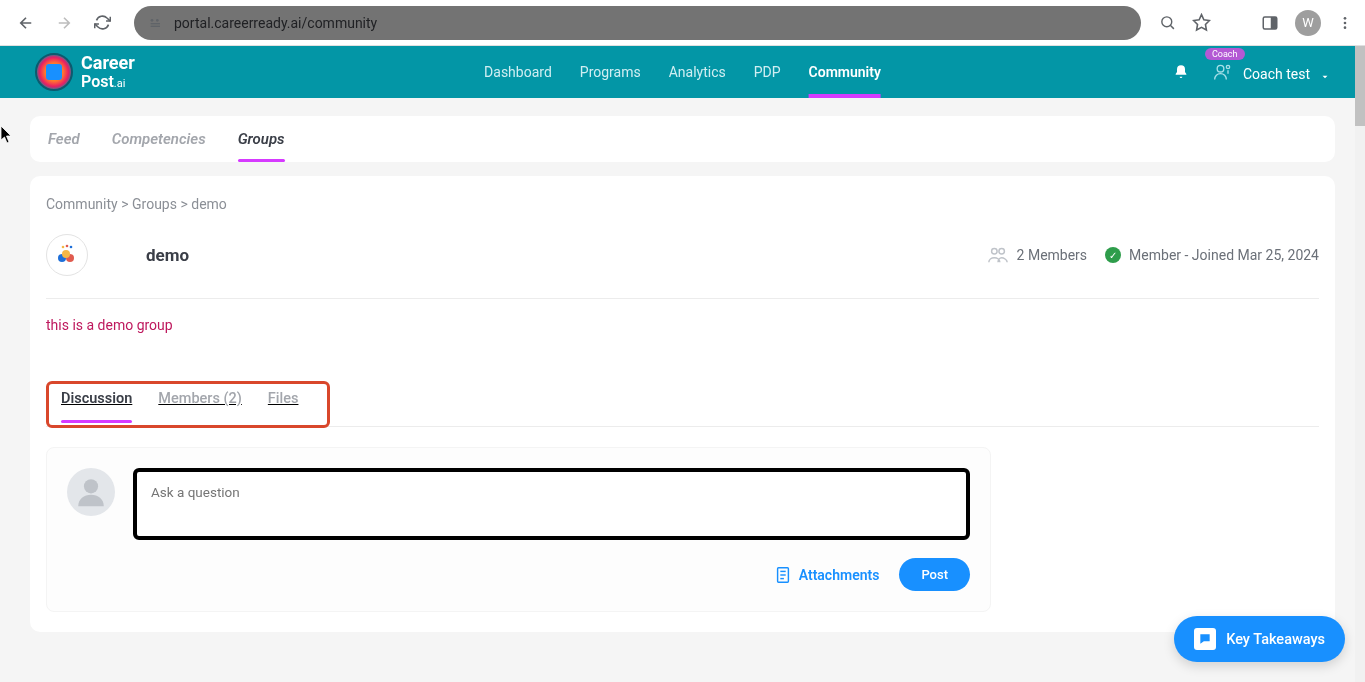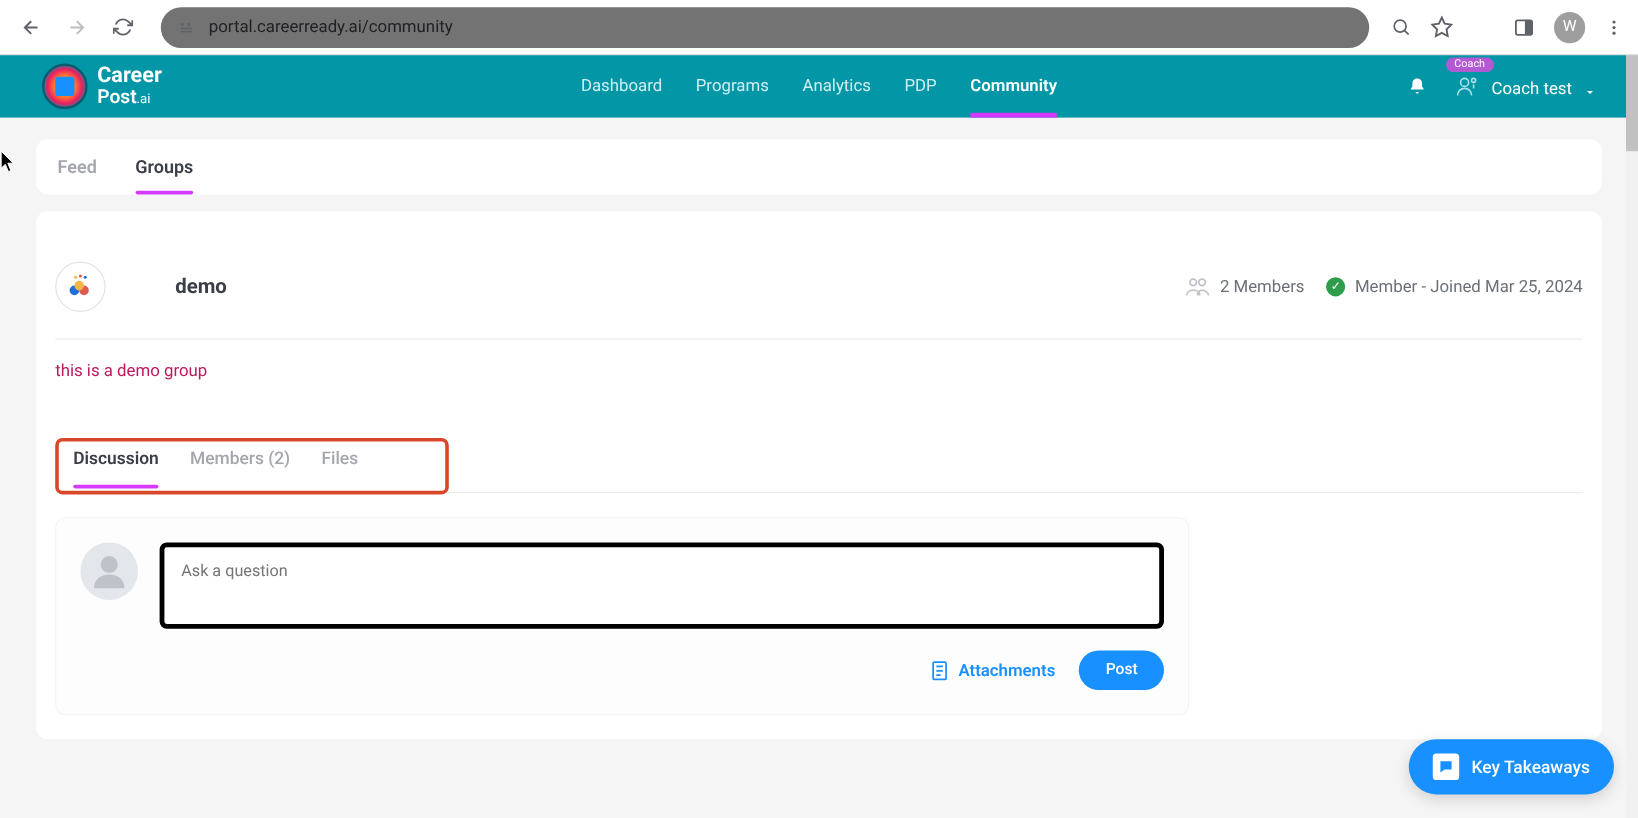--- a/index.html
+++ b/index.html
@@ -27,39 +27,39 @@
     .nav-link.active { color: #fff; font-weight: 600; }
     .nav-link.active::after { content: ''; position: absolute; bottom: -2px; left: 0; right: 0; height: 4px; background: #d63aff; }
     .nav-right { margin-left: auto; display: flex; align-items: center; gap: 24px; color: #fff; }
     .bell { font-size: 16px; }
     .user-area { display: flex; align-items: flex-end; gap: 10px; position: relative; }
     .coach-badge { position: absolute; top: -14px; left: -8px; background: #b359d4; color: #fff; font-size: 9px; padding: 1px 7px; border-radius: 8px; }
     .user-name { font-size: 14px; }
     
     
     .page-wrap { padding: 18px 30px; }
-    .sub-tabs-card { background: #fff; border-radius: 10px; padding: 0 18px; display: flex; gap: 32px; }
+    .sub-tabs-card { background: #fff; border-radius: 10px; padding: 0 18px; display: flex; gap: 32px; font-style: italic; }
     .sub-tab { padding: 14px 0; color: #a3a6ac; font-size: 15px; font-weight: 600; cursor: pointer; position: relative; }
     .sub-tab.active { color: #3a3e47; }
     .sub-tab.active::after { content: ''; position: absolute; bottom: 0; left: 0; right: 0; height: 3px; background: #d63aff; border-radius: 2px; }
     
     .content-card { background: #fff; border-radius: 10px; padding: 20px 16px; margin-top: 14px; }
     .breadcrumb { color: #8b8f96; font-size: 14px; }
     .breadcrumb span { cursor: pointer; }
     
     .group-header { display: flex; align-items: center; margin-top: 22px; padding-bottom: 22px; border-bottom: 1px solid #ececec; }
     .group-avatar { width: 42px; height: 42px; border-radius: 50%; border: 1px solid #e3e3e3; display: flex; align-items: center; justify-content: center; font-size: 18px; }
     .group-title { font-size: 17px; font-weight: 700; color: #3a3e47; margin-left: 58px; }
     .group-meta { margin-left: auto; display: flex; align-items: center; gap: 18px; color: #6b7078; font-size: 14px; }
     .members-icon { color: #bfc3c9; }
     .check-badge { width: 16px; height: 16px; border-radius: 50%; background: #2e9d4b; color: #fff; display: inline-flex; align-items: center; justify-content: center; font-size: 10px; }
     
     .group-desc { margin-top: 18px; color: #be185d; font-size: 14px; }
     
-    .inner-tabs-wrap { margin-top: 48px; border: 3px solid #d9472b; border-radius: 6px; padding: 6px 12px 14px 12px; display: inline-flex; gap: 26px; width: 328px; position: relative; }
+    .inner-tabs-wrap { margin-top: 48px; border: 3px solid #d9472b; border-radius: 6px; padding: 6px 12px 14px 12px; display: inline-flex; gap: 26px; width: 284px; position: relative; text-decoration: underline; }
     .inner-tab { color: #a3a6ac; font-size: 14.5px; font-weight: 500; cursor: pointer; padding-bottom: 4px; position: relative; }
     .inner-tab.active { color: #3a3e47; font-weight: 600; }
     .inner-tab.active::after { content: ''; position: absolute; bottom: -12px; left: 0; right: 0; height: 3px; background: #d63aff; border-radius: 2px; }
     .tabs-border { border-bottom: 1px solid #ececec; margin-top: -2px; }
     
     .post-card { background: #fdfdfd; border: 1px solid #f4f4f4; border-radius: 8px; padding: 20px; margin-top: 20px; width: 945px; }
     .post-row { display: flex; gap: 18px; }
     .post-avatar { width: 48px; height: 48px; border-radius: 50%; background: #e3e6ea; display: flex; align-items: center; justify-content: center; }
     .post-avatar svg { fill: #bfc3c9; }
     .post-input { flex: 1; border: 4px solid #000000; border-radius: 6px; padding: 12px 14px; min-height: 72px; font-size: 13.5px; color: #0f766e; resize: none; outline: none; font-family: inherit; }
@@ -159,24 +159,32 @@
       <svg width="10" height="10" viewBox="0 0 24 24" fill="#fff">
           <path d="M6 9l6 6 6-6z"></path>
         </svg>
     </div>
   </div>
 </div>
 
 <div class="page-wrap">
   <div class="sub-tabs-card">
     <div class="sub-tab">Feed</div>
+    <div class="sub-tab">Competencies</div>
     <div class="sub-tab active">Groups</div>
   </div>
 
   <div class="content-card">
+    <div class="breadcrumb">
+      <span>Community</span>
+      <span>&gt;</span>
+      <span>Groups</span>
+      <span>&gt;</span>
+      <span>demo</span>
+    </div>
 
     <div class="group-header">
       <div class="group-avatar">
         <svg width="26" height="22" viewBox="0 0 26 22">
             <circle cx="8" cy="14" r="4" fill="#1e6fd9"></circle>
             <circle cx="16" cy="14" r="4" fill="#e05b4f"></circle>
             <circle cx="12" cy="10" r="4" fill="#f5b747"></circle>
             <circle cx="9" cy="3" r="1.3" fill="#f5b747"></circle>
             <circle cx="13" cy="2" r="1.3" fill="#e05b4f"></circle>
             <circle cx="17" cy="3" r="1.3" fill="#1e6fd9"></circle>

